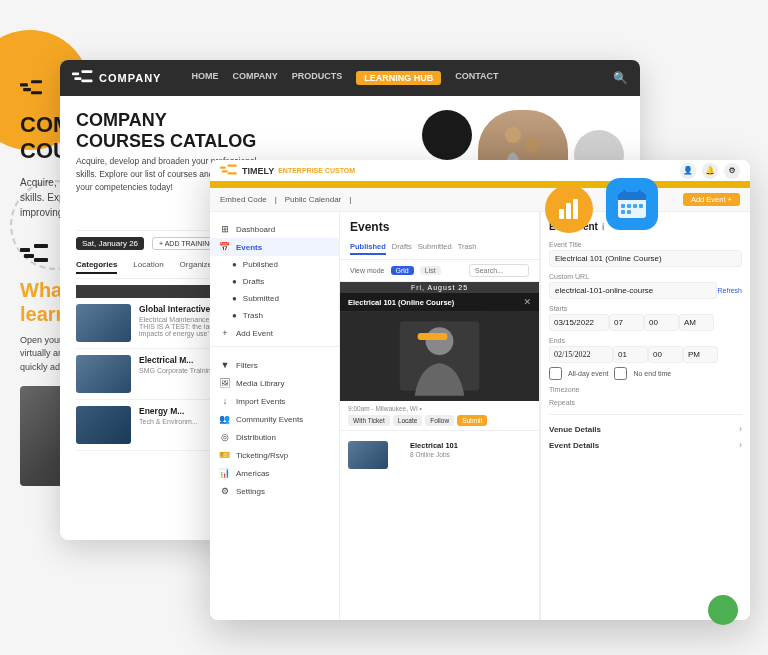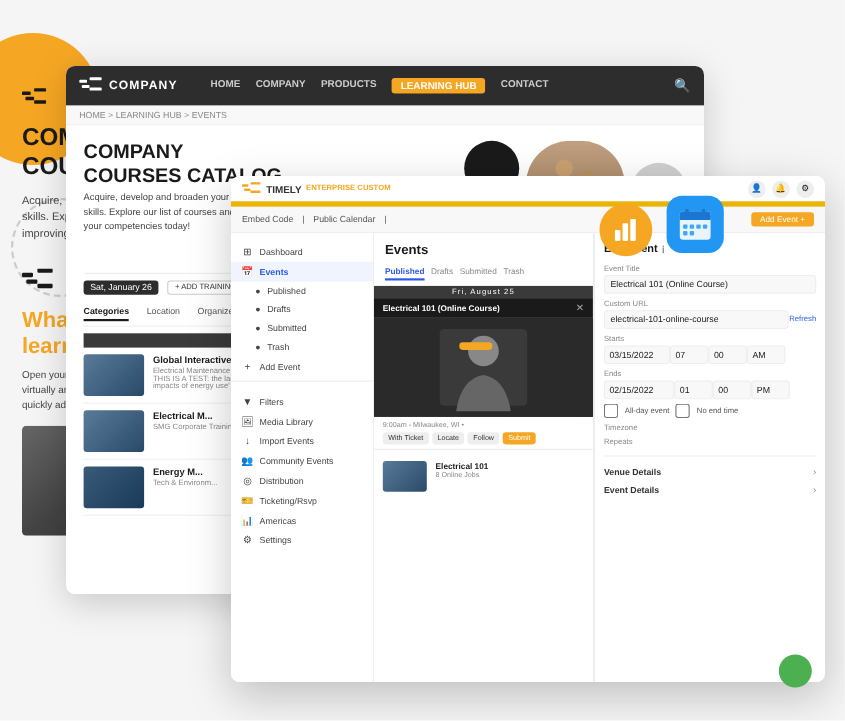--- a/index.html
+++ b/index.html
@@ -339,21 +339,21 @@
       overflow: hidden;
       z-index: 5;
     }
 
     .front-topbar {
       background: #fff;
       height: 28px;
       display: flex;
       align-items: center;
       padding: 0 10px;
-      border-bottom: 5px solid #eab308;
+      border-bottom: 7px solid #eab308;
       gap: 14px;
     }
     .front-logo-area {
       display: flex;
       align-items: center;
       gap: 4px;
     }
     .timely-logo-text {
       font-size: 9px;
       font-weight: 700;
@@ -493,21 +493,21 @@
 
     .events-list-content {
       flex: 1;
       overflow-y: auto;
       padding: 6px 0;
     }
 
     .event-list-item {
       display: flex;
       align-items: flex-start;
-      gap: 8px;
+      gap: 22px;
       padding: 4px 8px;
       cursor: pointer;
     }
     .event-list-thumb {
       width: 40px;
       height: 28px;
       border-radius: 3px;
       background: linear-gradient(135deg, #888 0%, #555 100%);
       flex-shrink: 0;
     }
@@ -702,21 +702,20 @@
     <div class="nav-links">
       <span class="nav-link">HOME</span>
       <span class="nav-link">COMPANY</span>
       <span class="nav-link">PRODUCTS</span>
       <span class="nav-link active">LEARNING HUB</span>
       <span class="nav-link">CONTACT</span>
     </div>
     <span class="nav-search">🔍</span>
   </div>
 
-  <div class="breadcrumb-bar">HOME &gt; LEARNING HUB &gt; EVENTS</div>
 
   <div class="page-content">
     <div class="page-title-section">
       <div>
         <div class="page-main-title">
           <span>COMPANY</span><br>
           <span>COURSES CATALOG</span>
         </div>
         <div class="page-subtitle">Acquire, develop and broaden your professional skills. Explore our list of courses and start improving your competencies today!</div>
       </div>
@@ -904,20 +903,26 @@
 
       <div class="events-list-panel">
         <div class="events-list-header">
           <div class="events-title">Events</div>
           <div class="events-tabs">
             <span class="ev-tab active">Published</span>
             <span class="ev-tab">Drafts</span>
             <span class="ev-tab">Submitted</span>
             <span class="ev-tab">Trash</span>
           </div>
+        </div>
+        <div class="view-mode-bar">
+          <span>View mode</span>
+          <span class="view-mode-btn active">Grid</span>
+          <span class="view-mode-btn">List</span>
+          <input type="text" style="margin-left: auto; font-size: 7px; border: 1px solid rgb(221, 221, 221); border-radius: 3px; padding: 2px 5px; width: 60px;" placeholder="Search...">
         </div>
 
         <div style="background:#3a3a3a; color:#fff; font-size:7px; padding:2px 8px; text-align:center; letter-spacing:1px;">Fri, August 25</div>
 
         <div style="background:#fff; border-bottom:1px solid #eee;">
           <div style="background:#1a1a1a; padding:4px 8px; display:flex; align-items:center; justify-content:space-between;">
             <span style="font-size:7.5px; font-weight:700; color:#fff;">Electrical 101 (Online Course)</span>
             <span style="color:#aaa; font-size:9px; cursor:pointer;">✕</span>
           </div>
           <div class="event-detail-image">
@@ -970,21 +975,21 @@
         <div class="edit-field-label">Starts</div>
         <div class="edit-field-row">
           <div class="edit-field-small" style="width:60px;">03/15/2022</div>
           <div class="edit-field-small">07</div>
           <div class="edit-field-small">00</div>
           <div class="edit-field-small">AM</div>
         </div>
 
         <div class="edit-field-label">Ends</div>
         <div class="edit-field-row">
-          <div class="edit-field-small" style="width:64px;">02/15/2022</div>
+          <div class="edit-field-small" style="width:64px;font-family:Liberation Serif, serif;">02/15/2022</div>
           <div class="edit-field-small">01</div>
           <div class="edit-field-small">00</div>
           <div class="edit-field-small">PM</div>
         </div>
 
         <div class="edit-checkbox-row">
           <input type="checkbox" style="">
           <span>All-day event</span>
           <input type="checkbox" style="">
           <span>No end time</span>

